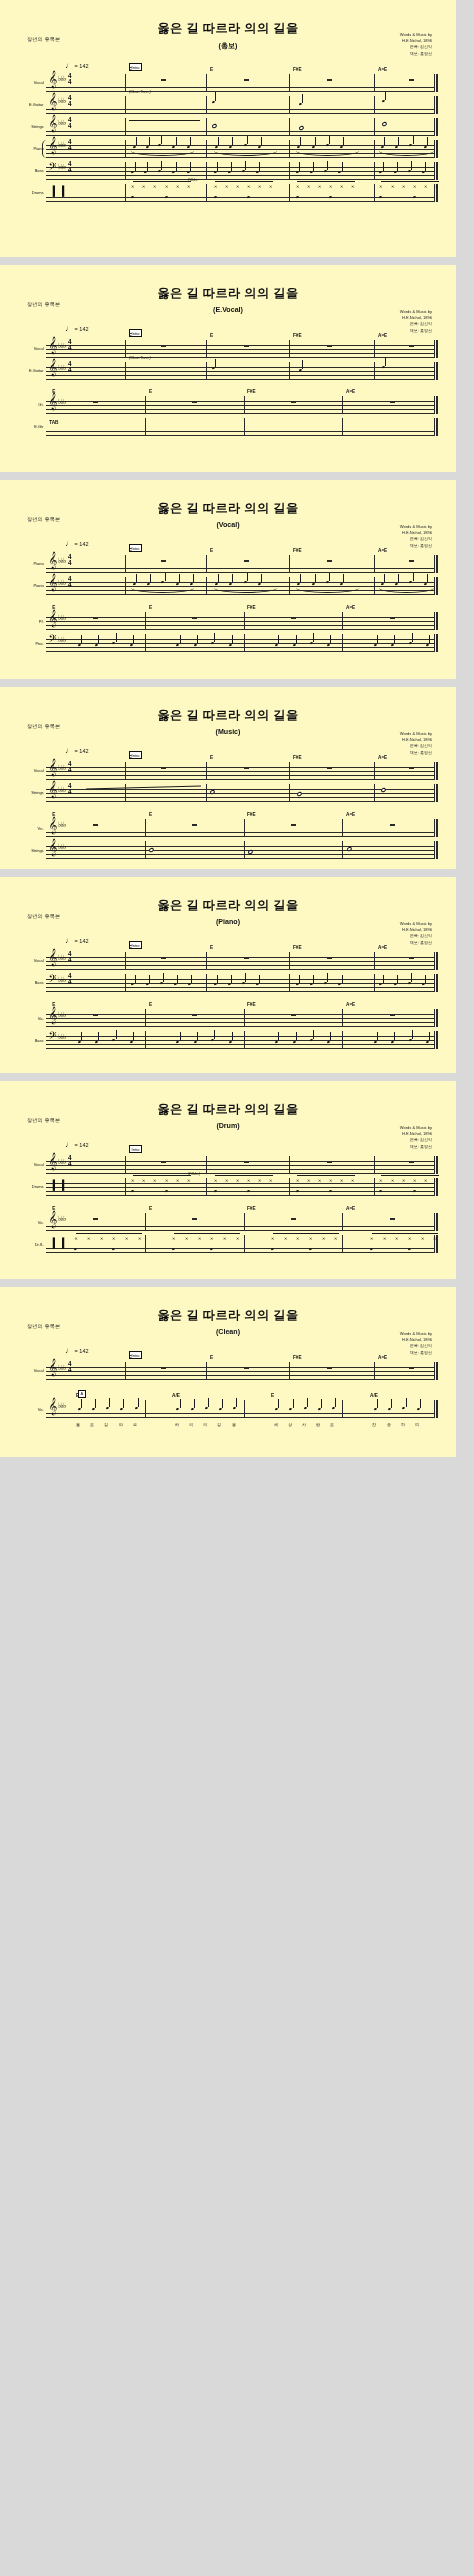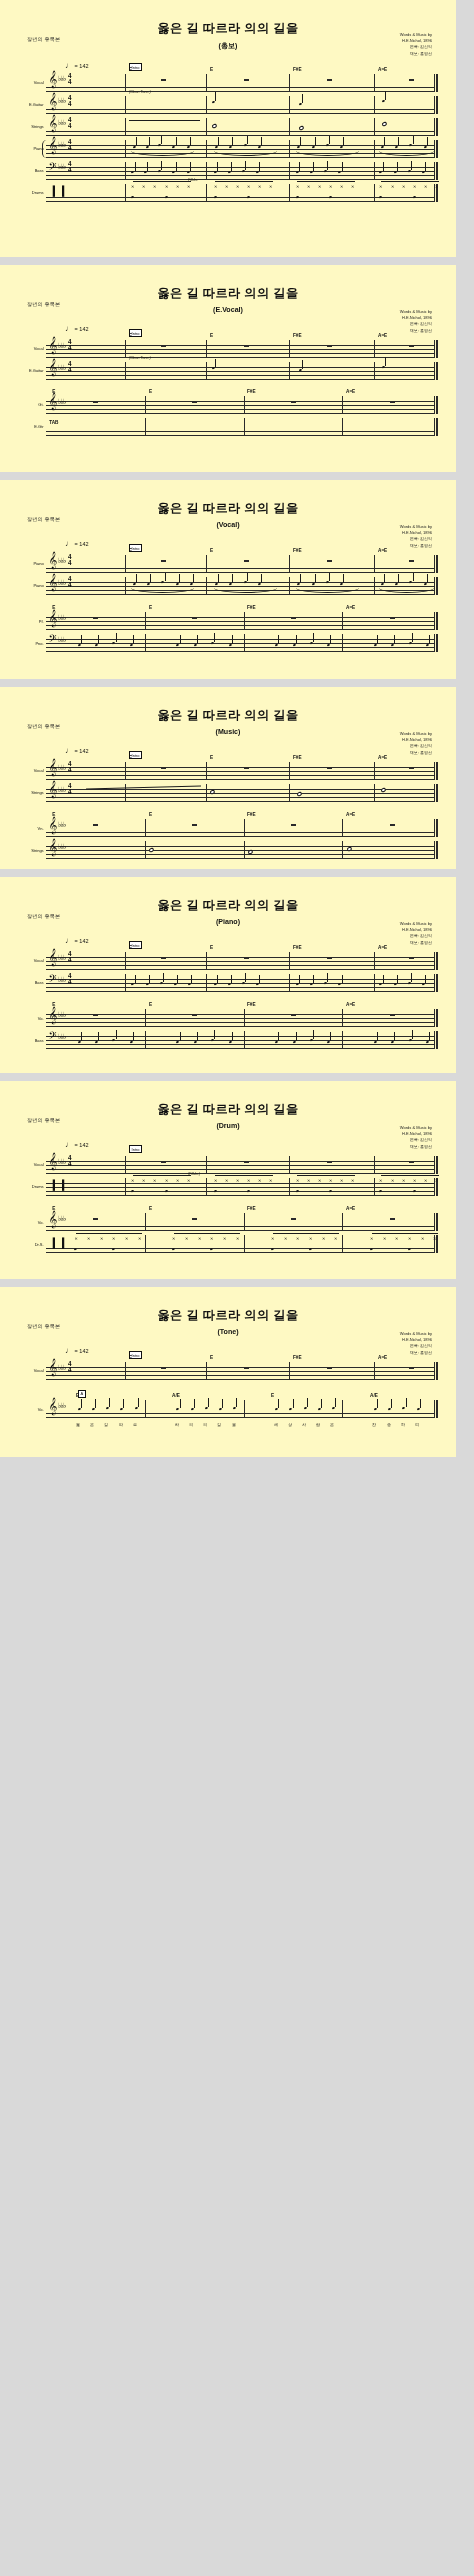--- a/index.html
+++ b/index.html
@@ -1258,21 +1258,21 @@
   </section>
 
   <section class="sheet" style="height:170px;">
     <div class="corner-label">장년의 유목본</div>
     <div class="credits" style="top:44px;">Words &amp; Music by
 H.E.Nichol, 1896
 편곡: 김신익
 채보: 홍영선</div>
     <div class="title-block">
       <div class="title">옳은 길 따르라 의의 길을</div>
-      <div class="subtitle">(Tone)</div>
+      <div class="subtitle">(Clean)</div>
     </div>
     <div class="tempo">
       <span class="note">♩</span>
       <span>= 142</span>
     </div>
 
     <div class="system" style="margin-top:6.3px;">
       <div class="stavegroup">
         <div class="instr-name">Vocal</div>
         <div class="staff-area">

